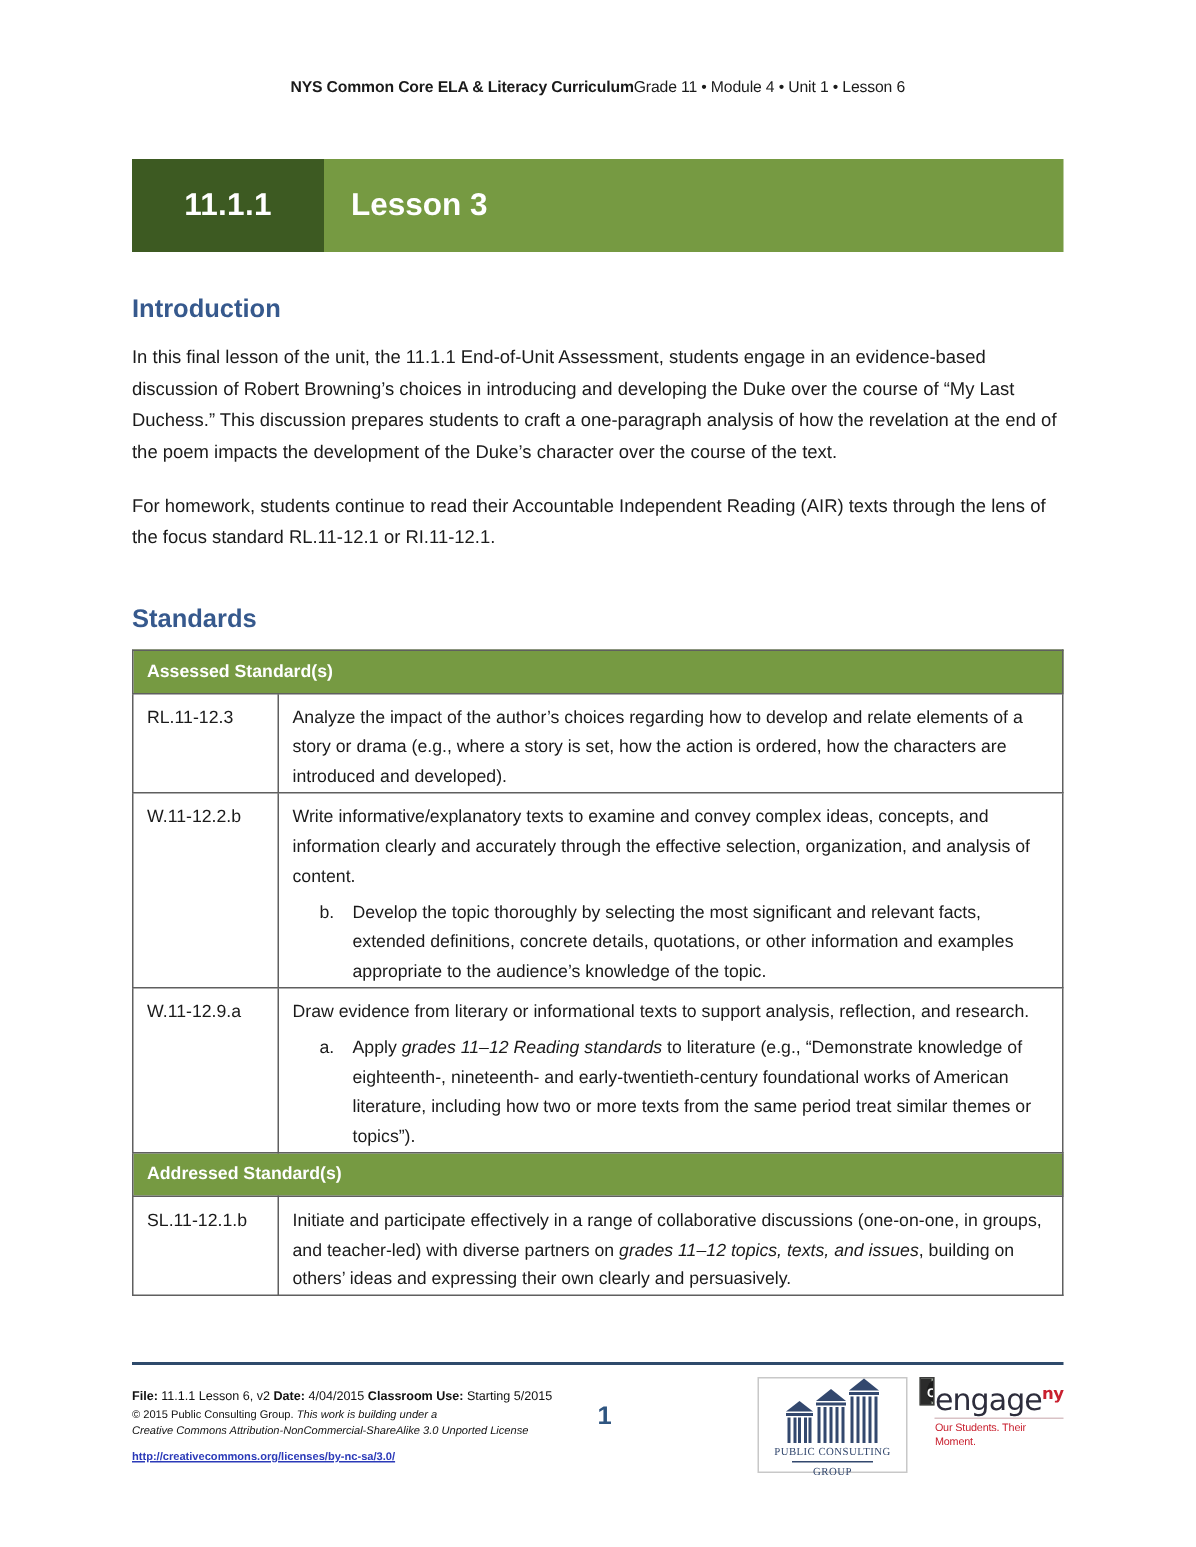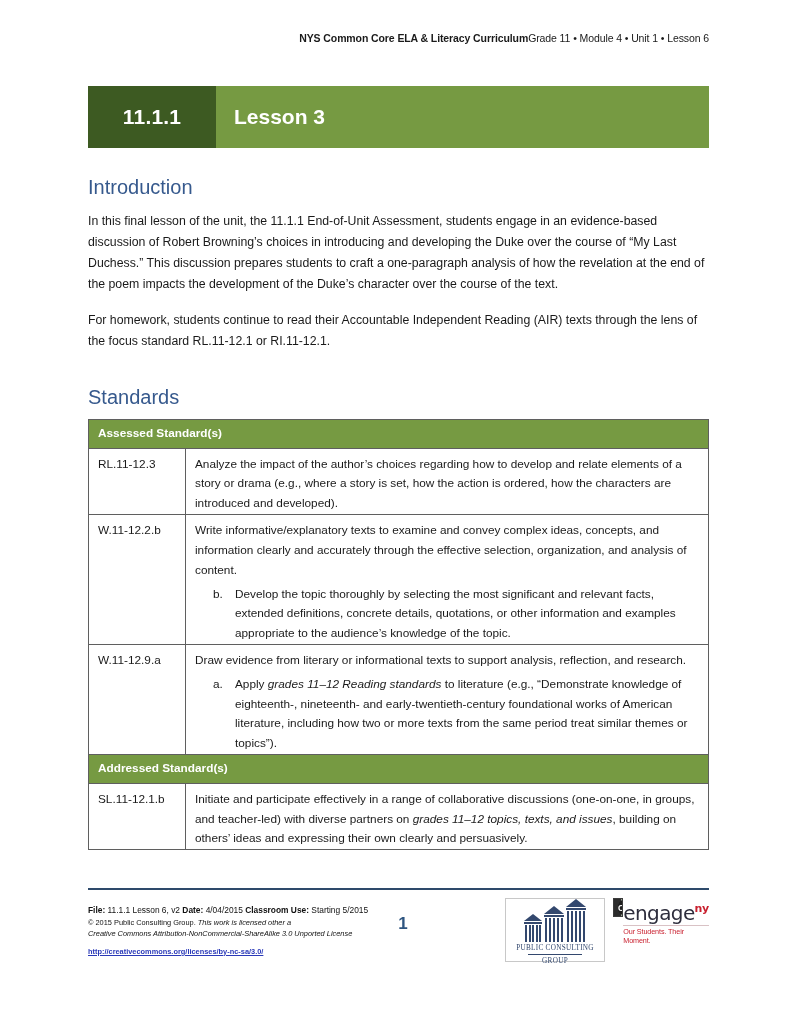--- a/index.html
+++ b/index.html
@@ -19,24 +19,25 @@
     position: relative;
     width: 797px;
     height: 1031px;
     box-sizing: border-box;
     padding: 0 88px;
   }
 
   
   .doc-header {
     display: flex;
-    justify-content: flex-end;
+    justify-content: center;
     align-items: baseline;
     padding-top: 32px;
     font-size: 10.5px;
+    margin-top: 20px;
   }
   .doc-header .hdr-left {
     font-weight: bold;
     letter-spacing: -0.1px;
   }
   .doc-header .hdr-right {
     font-weight: normal;
     letter-spacing: -0.1px;
   }
 
@@ -64,22 +65,22 @@
     display: flex;
     align-items: center;
     padding-left: 18px;
     font-size: 21px;
     font-weight: bold;
   }
 
   
   .section-heading {
     color: #36598d;
-    font-size: 20px;
-    font-weight: normal;
+    font-size: 17px;
+    font-weight: bold;
     margin-top: 28px;
     margin-bottom: 12px;
   }
   #standards-heading {
     margin-top: 34px;
     margin-bottom: 10px;
   }
 
   
   .body-par {
@@ -397,21 +398,21 @@
       </tr>
     </tbody>
   </table>
 
   <div class="footer-rule"></div>
 
   <div class="doc-footer">
 
     <div class="footer-text">
       <div class="footer-line1"><b>File:</b><span> 11.1.1 Lesson 6, v2 </span><b>Date:</b><span> 4/04/2015 </span><b>Classroom Use:</b><span> Starting 5/2015</span></div>
-      <div class="footer-line2"><span>© 2015 Public Consulting Group. </span><span class="ital">This work is licensed other a</span></div>
+      <div class="footer-line2"><span>© 2015 Public Consulting Group. </span><span class="ital">This work is building under a</span></div>
       <div class="footer-line2 ital">Creative Commons Attribution-NonCommercial-ShareAlike 3.0 Unported License</div>
       <a class="footer-link" href="#">http://creativecommons.org/licenses/by-nc-sa/3.0/</a>
     </div>
 
     <div class="page-number">1</div>
 
     <div class="logo-row">
 
       <div class="pcg-logo">
         <div class="pcg-buildings">

